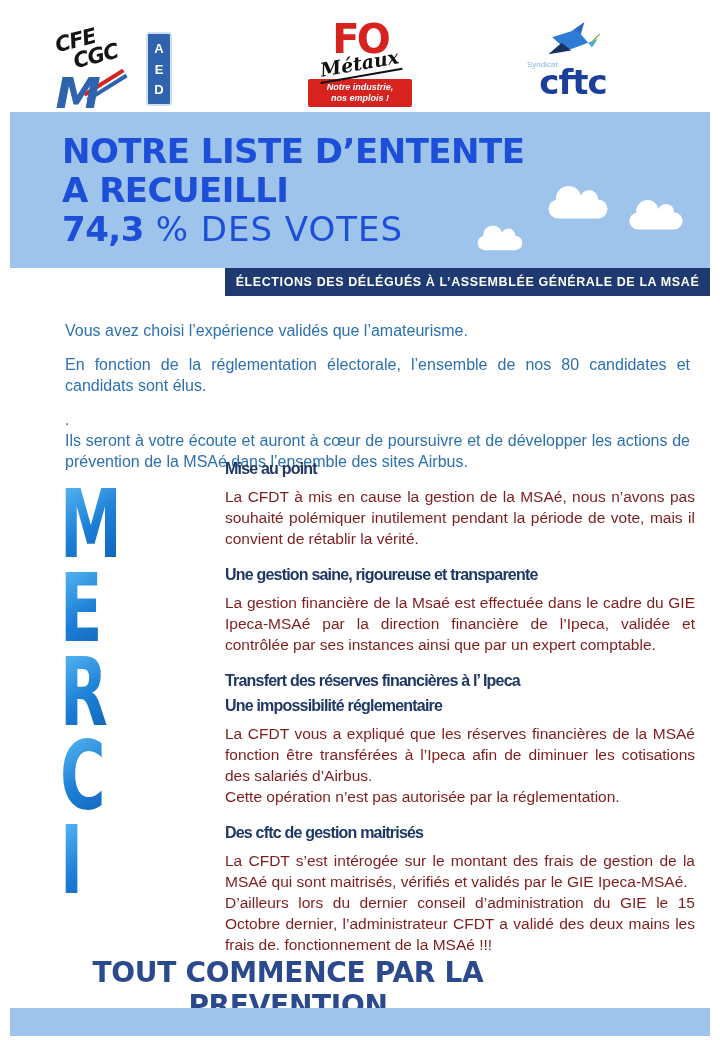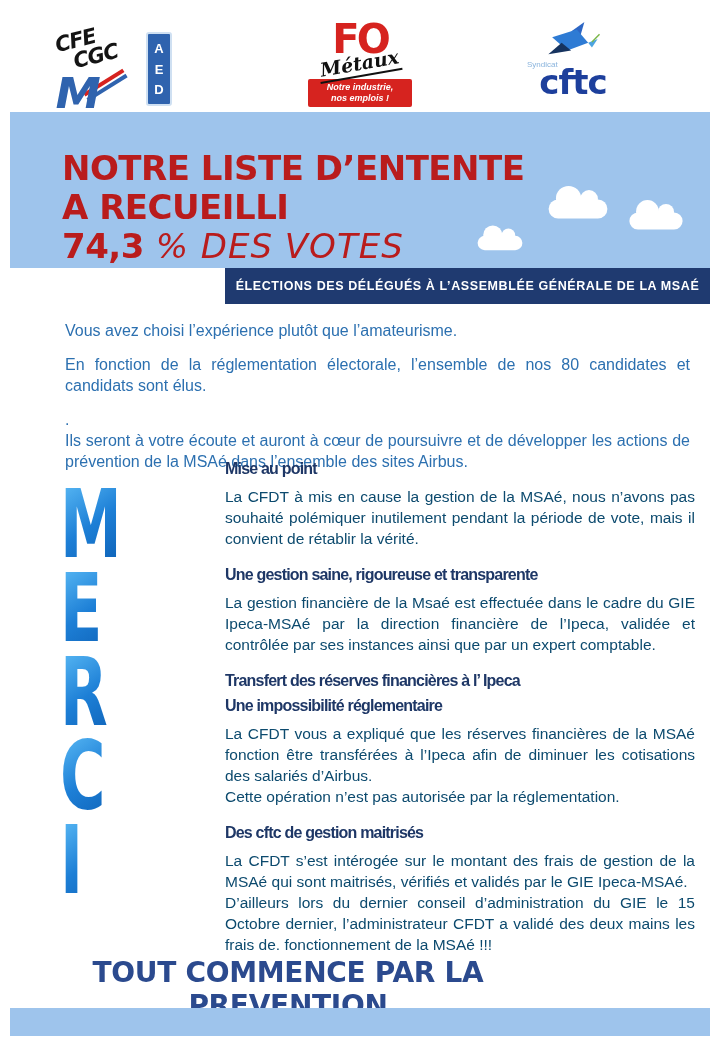--- a/index.html
+++ b/index.html
@@ -31,50 +31,50 @@
   .fo-script { font-family:"DejaVu Serif", serif; font-style:italic; font-weight:700; font-size:19px; color:#111111; transform:rotate(-10deg); margin-top:-6px; border-bottom:2px solid #111; display:inline-block; padding:0 2px 1px 2px; }
   .fo-box { margin-top:2px; background:#d6231f; color:#ffffff; font-style:italic; font-weight:700; font-size:9px; line-height:11px; padding:3px 12px; white-space:pre-line; border-radius:2px; }
 
   
   .logo-cftc { position:absolute; left:513px; top:22px; width:120px; height:86px; text-align:center; }
   .cftc-syndicat { font-size:8px; color:#8ab4dd; text-align:left; margin-left:14px; margin-top:-2px; }
   .cftc-name { font-family:"DejaVu Sans", sans-serif; font-weight:900; font-size:34px; line-height:30px; color:#1d3f9c; letter-spacing:-1px; margin-top:-2px; }
 
   
   .banner { position:absolute; left:10px; top:112px; width:700px; height:156px; background:#9ec4ec; }
-  .banner-text { position:absolute; left:52px; top:20px; font-family:"DejaVu Sans", sans-serif; font-weight:800; font-size:34px; line-height:39px; color:#b91c1c; letter-spacing:-0.5px;margin-top:17px; }
+  .banner-text { position:absolute; left:52px; top:20px; font-family:"DejaVu Sans", sans-serif; font-weight:800; font-size:34px; line-height:39px; color:#1d4ed8; letter-spacing:-0.5px; }
   .banner-text .pct { font-weight:900; }
-  .banner-text .light { font-weight:400; letter-spacing:1px;font-style:italic; }
+  .banner-text .light { font-weight:400; letter-spacing:1px; }
   .cloud { position:absolute; width:56px; height:18px; background:#ffffff; border-radius:18px; }
   .cloud::before { content:""; position:absolute; width:24px; height:24px; background:#ffffff; border-radius:50%; left:7px; top:-13px; }
   .cloud::after  { content:""; position:absolute; width:17px; height:17px; background:#ffffff; border-radius:50%; left:30px; top:-9px; }
   .cloud.c1 { left:462px; top:122px; transform:scale(0.80); }
   .cloud.c2 { left:540px; top:88px;  transform:scale(1.05); }
   .cloud.c3 { left:618px; top:100px; transform:scale(0.95); }
 
   
-  .election-bar { position:absolute; left:225px; top:268px; width:485px; height:36px; background:#1f3a70; display:flex; align-items:center; justify-content:center; }
+  .election-bar { position:absolute; left:225px; top:268px; width:485px; height:28px; background:#1f3a70; display:flex; align-items:center; justify-content:center; }
   .election-bar span { color:#ffffff; font-weight:700; font-size:12.5px; letter-spacing:0.6px; white-space:nowrap; }
 
   
   .intro { position:absolute; left:65px; top:320px; width:625px; color:#2c70b0; font-size:16px; line-height:21px; }
   .intro p { margin:0 0 13px 0; white-space:pre-line; }
   .intro p.just { text-align:justify;margin-top:6px; }
 
   
   .merci { position:absolute; left:60px; top:483px; transform:scaleX(0.66); transform-origin:left top; }
   .merci span { display:block; font-family:"DejaVu Sans", sans-serif; font-weight:900; font-size:94px; line-height:84px;
     background:linear-gradient(155deg,#54b4f2 5%, #1d7fd6 50%, #0d5fb4 100%);
     -webkit-background-clip:text; background-clip:text; color:transparent; }
 
   
   .sections { position:absolute; left:225px; top:456px; width:470px; }
   .topic { margin-bottom:13px; }
   .topic h2 { margin:0 0 5px 0; font-family:"Liberation Sans", sans-serif; font-weight:800; font-size:16px; line-height:25px; color:#1e3766; letter-spacing:-0.8px; white-space:pre; }
-  .topic p { margin:0; color:#0c4a6e; font-size:15.5px; line-height:21px; text-align:justify; white-space:pre-line; }
+  .topic p { margin:0; color:#7f1d1d; font-size:15.5px; line-height:21px; text-align:justify; white-space:pre-line; }
 
   
   .slogan { position:absolute; left:0; top:956px; width:576px; text-align:center;
     font-family:"DejaVu Sans", sans-serif; font-weight:900; font-size:28px; color:#2b4a8e; letter-spacing:-0.3px; }
   .footer-bar { position:absolute; left:10px; top:1008px; width:700px; height:28px; background:#9ec4ec; }
 </style>
 </head>
 <body>
 
 <div class="page">
@@ -127,21 +127,21 @@
     <i class="cloud c1"></i>
     <i class="cloud c2"></i>
     <i class="cloud c3"></i>
   </section>
 
   <div class="election-bar">
     <span>ÉLECTIONS DES DÉLÉGUÉS À L’ASSEMBLÉE GÉNÉRALE DE LA MSAÉ</span>
   </div>
 
   <section class="intro">
-    <p>Vous avez choisi l’expérience plutôt que l’amateurisme.</p>
+    <p>Vous avez choisi l’expérience validés que l’amateurisme.</p>
     <p class="just">En fonction de la réglementation électorale, l’ensemble de nos 80 candidates et candidats sont élus.</p>
     <p class="just">.
 Ils seront à votre écoute et auront à cœur de poursuivre et de développer les actions de prévention de la MSAé dans l’ensemble des sites Airbus.</p>
   </section>
 
   <div class="merci">
     <span>M</span>
     <span>E</span>
     <span>R</span>
     <span>C</span>

